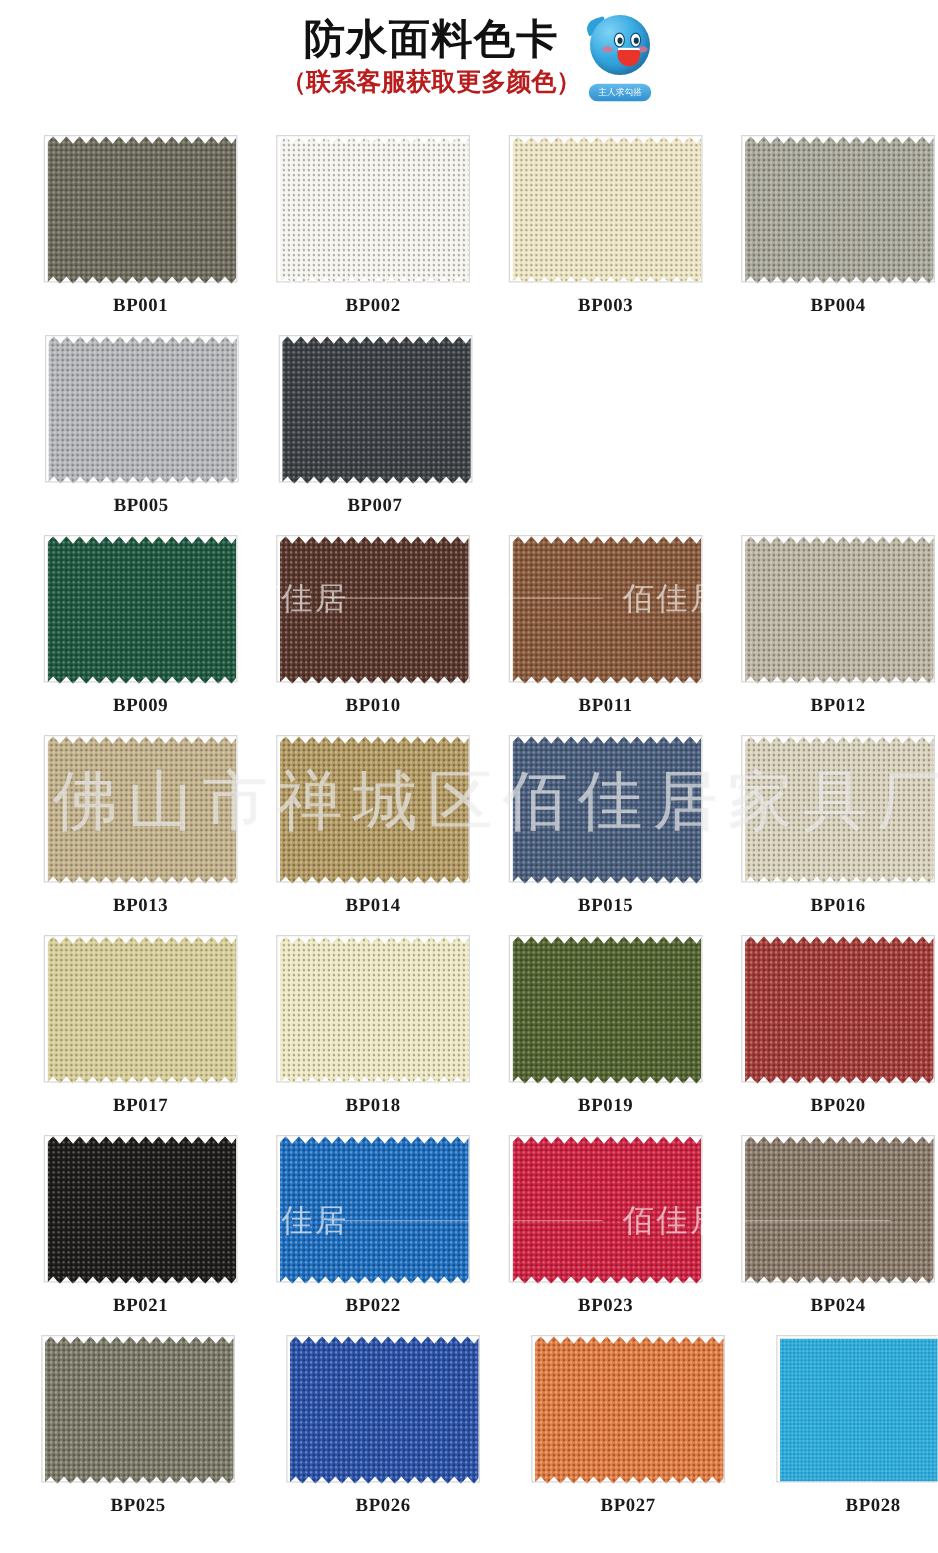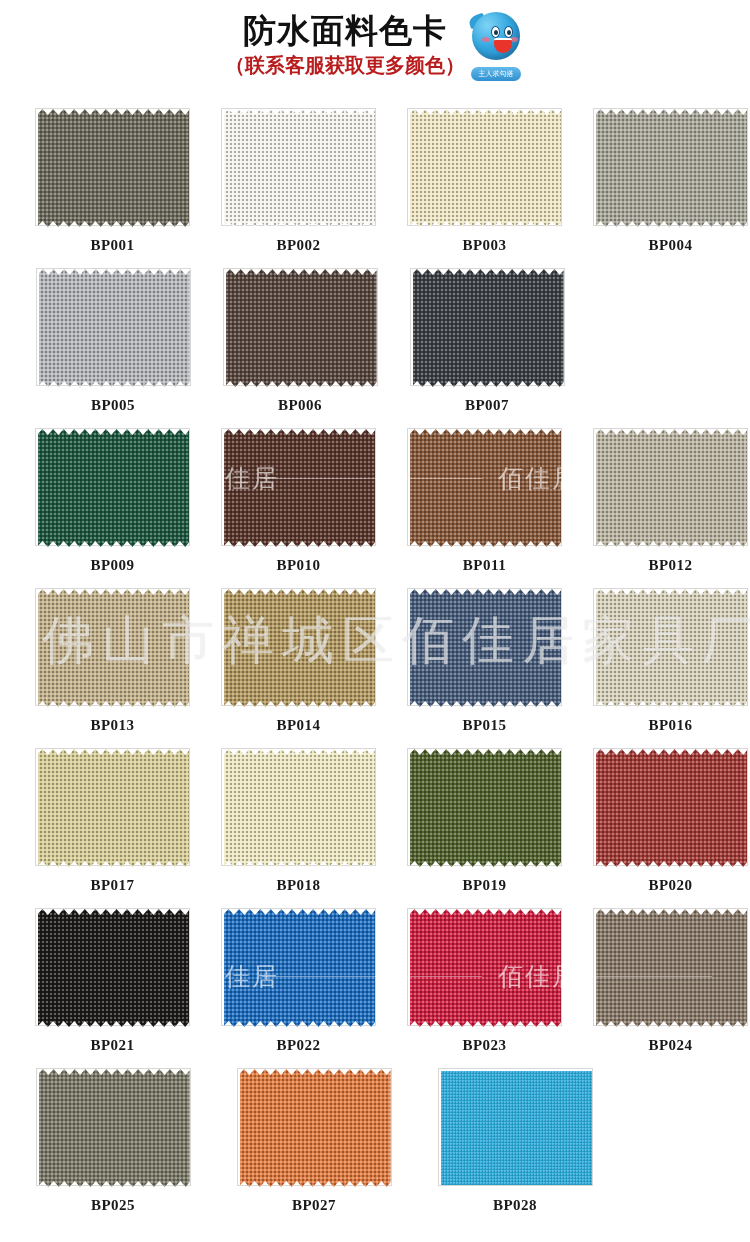--- a/index.html
+++ b/index.html
@@ -299,26 +299,20 @@
     </div>
     <div class="row">
       <div class="cell">
         <div class="swatch-frame">
           <div class="swatch" style="background-color: rgb(181, 183, 186);"></div>
         </div>
         <div class="code">BP005</div>
       </div>
       <div class="cell">
         <div class="swatch-frame">
-          <div class="swatch" style="background-color: rgb(88, 72, 63);"></div>
-        </div>
-        <div class="code">BP006</div>
-      </div>
-      <div class="cell">
-        <div class="swatch-frame">
           <div class="swatch" style="background-color: rgb(60, 64, 68);"></div>
         </div>
         <div class="code">BP007</div>
       </div>
     </div>
     <div class="row">
       <div class="cell">
         <div class="swatch-frame">
           <div class="swatch" style="background-color: rgb(31, 88, 64);"></div>
         </div>
@@ -420,20 +414,26 @@
         </div>
         <div class="code">BP024</div>
       </div>
     </div>
     <div class="row">
       <div class="cell">
         <div class="swatch-frame">
           <div class="swatch" style="background-color: rgb(123, 122, 104);"></div>
         </div>
         <div class="code">BP025</div>
+      </div>
+      <div class="cell">
+        <div class="swatch-frame">
+          <div class="swatch" style="background-color: rgb(43, 82, 168);"></div>
+        </div>
+        <div class="code">BP026</div>
       </div>
       <div class="cell">
         <div class="swatch-frame">
           <div class="swatch" style="background-color: rgb(224, 123, 66);"></div>
         </div>
         <div class="code">BP027</div>
       </div>
       <div class="cell">
         <div class="swatch-frame">
           <div class="swatch flat" style="background-color: rgb(41, 171, 220);"></div>

